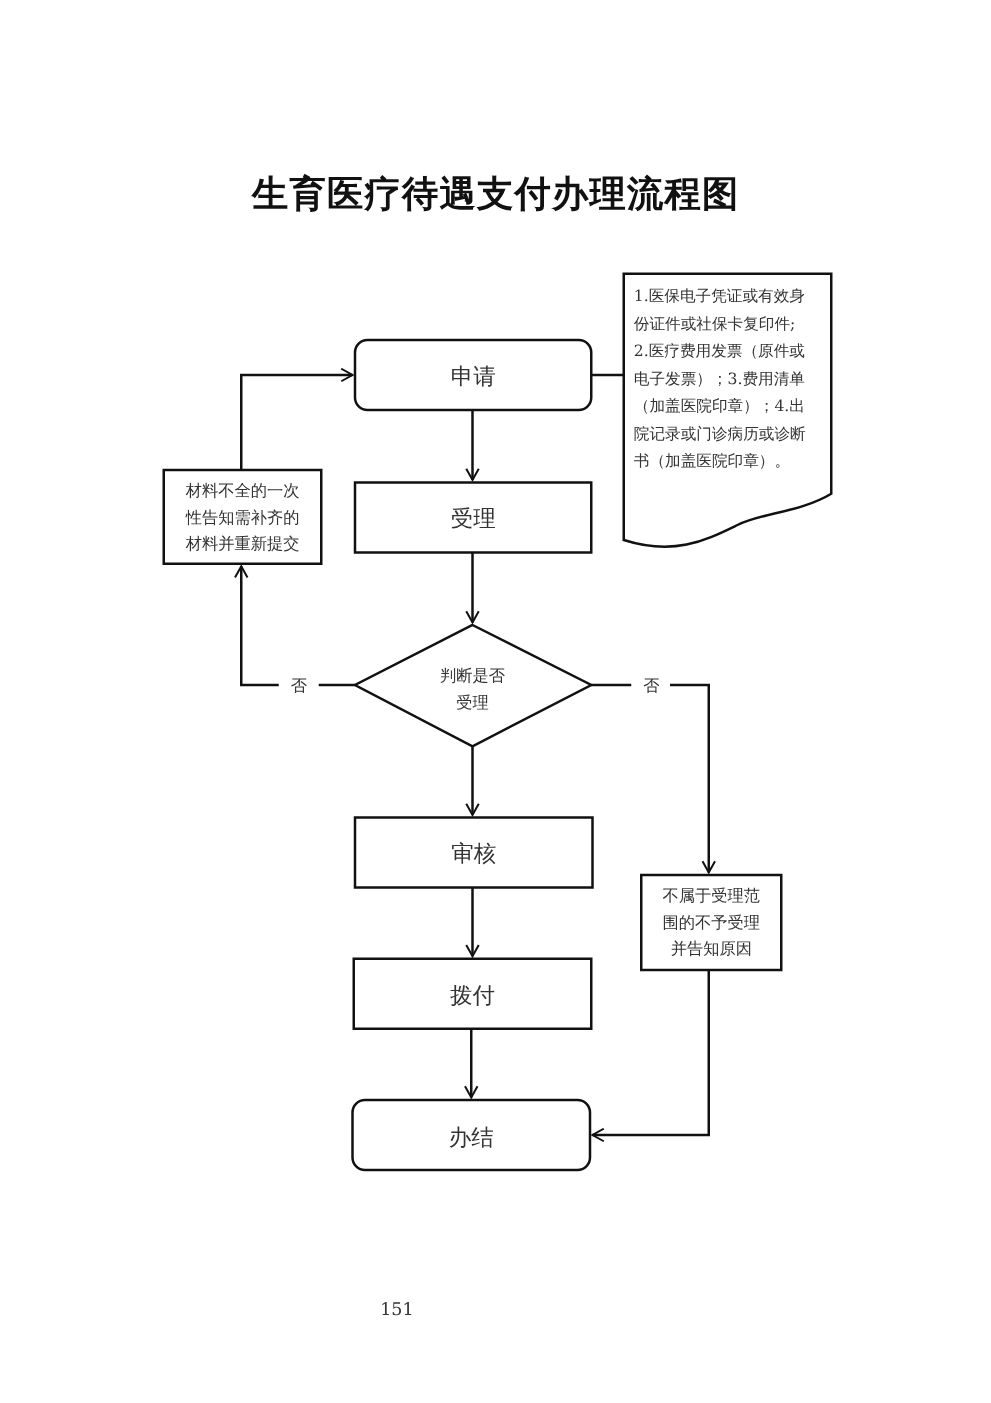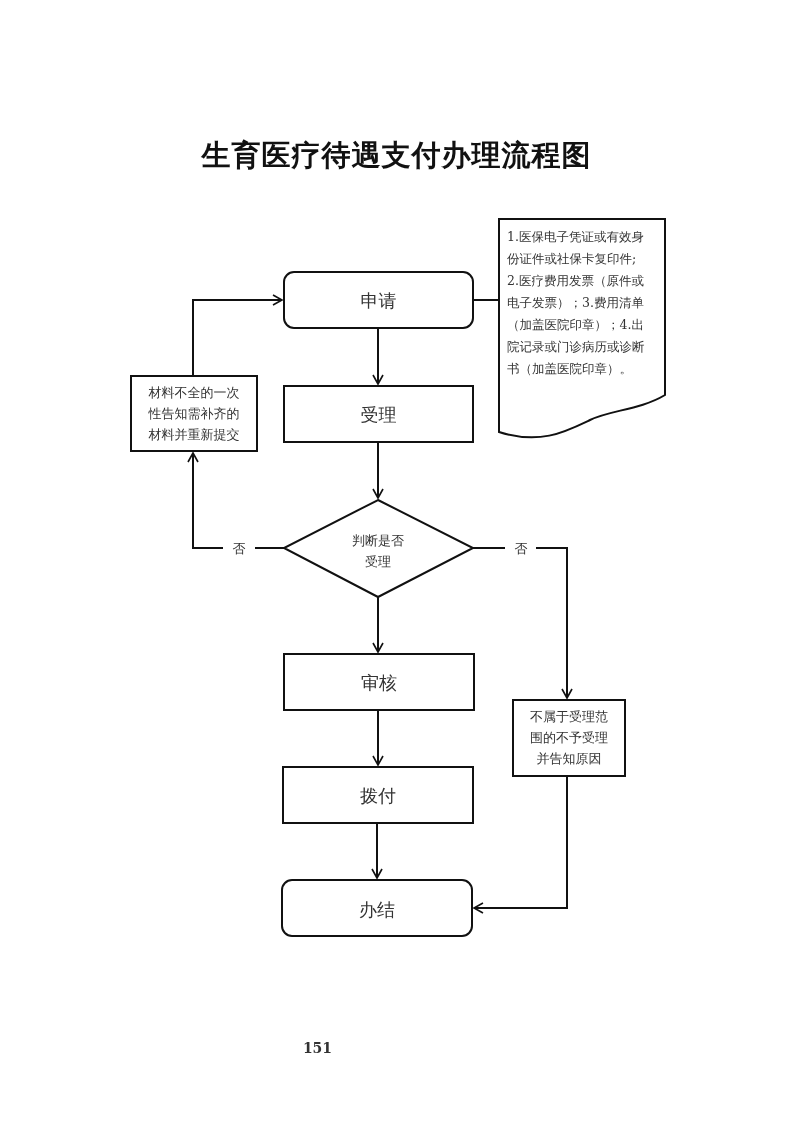--- a/index.html
+++ b/index.html
@@ -1,20 +1,20 @@
 <!DOCTYPE html>
 <html><head>
 <meta charset="utf-8">
 <style>
   html, body { margin: 0; padding: 0; background: #ffffff; }
   body { width: 793px; height: 1122px; position: relative; overflow: hidden; font-family: "DejaVu Serif", "Liberation Serif", serif; color: #222; }
   .title { position: absolute; left: 0; width: 793px; top: 136px; text-align: center; font-family: "DejaVu Sans", "Liberation Sans", sans-serif; font-size: 29px; font-weight: bold; letter-spacing: 1px; color: #111; }
   svg.flow { position: absolute; left: 0; top: 0; }
   .node-text { font-family: "DejaVu Serif", "Liberation Serif", serif; fill: #333; }
-  .page-num { position: absolute; left: 0; width: 635px; top: 1040px; text-align: center; font-size: 14px; color: #333; font-weight: bold; }
+  .page-num { position: absolute; left: 0; width: 635px; top: 1040px; text-align: center; font-size: 14px; color: #333; }
 </style>
 </head>
 <body>
 
 <div class="title">生育医疗待遇支付办理流程图</div>
 
 <svg class="flow" width="793" height="1122" viewBox="0 0 793 1122">
   <defs>
     <marker id="arr" markerWidth="12" markerHeight="12" refX="10" refY="6" orient="auto" markerUnits="userSpaceOnUse">
       <path d="M1,1 L10,6 L1,11" fill="none" stroke="#111" stroke-width="1.6"></path>

